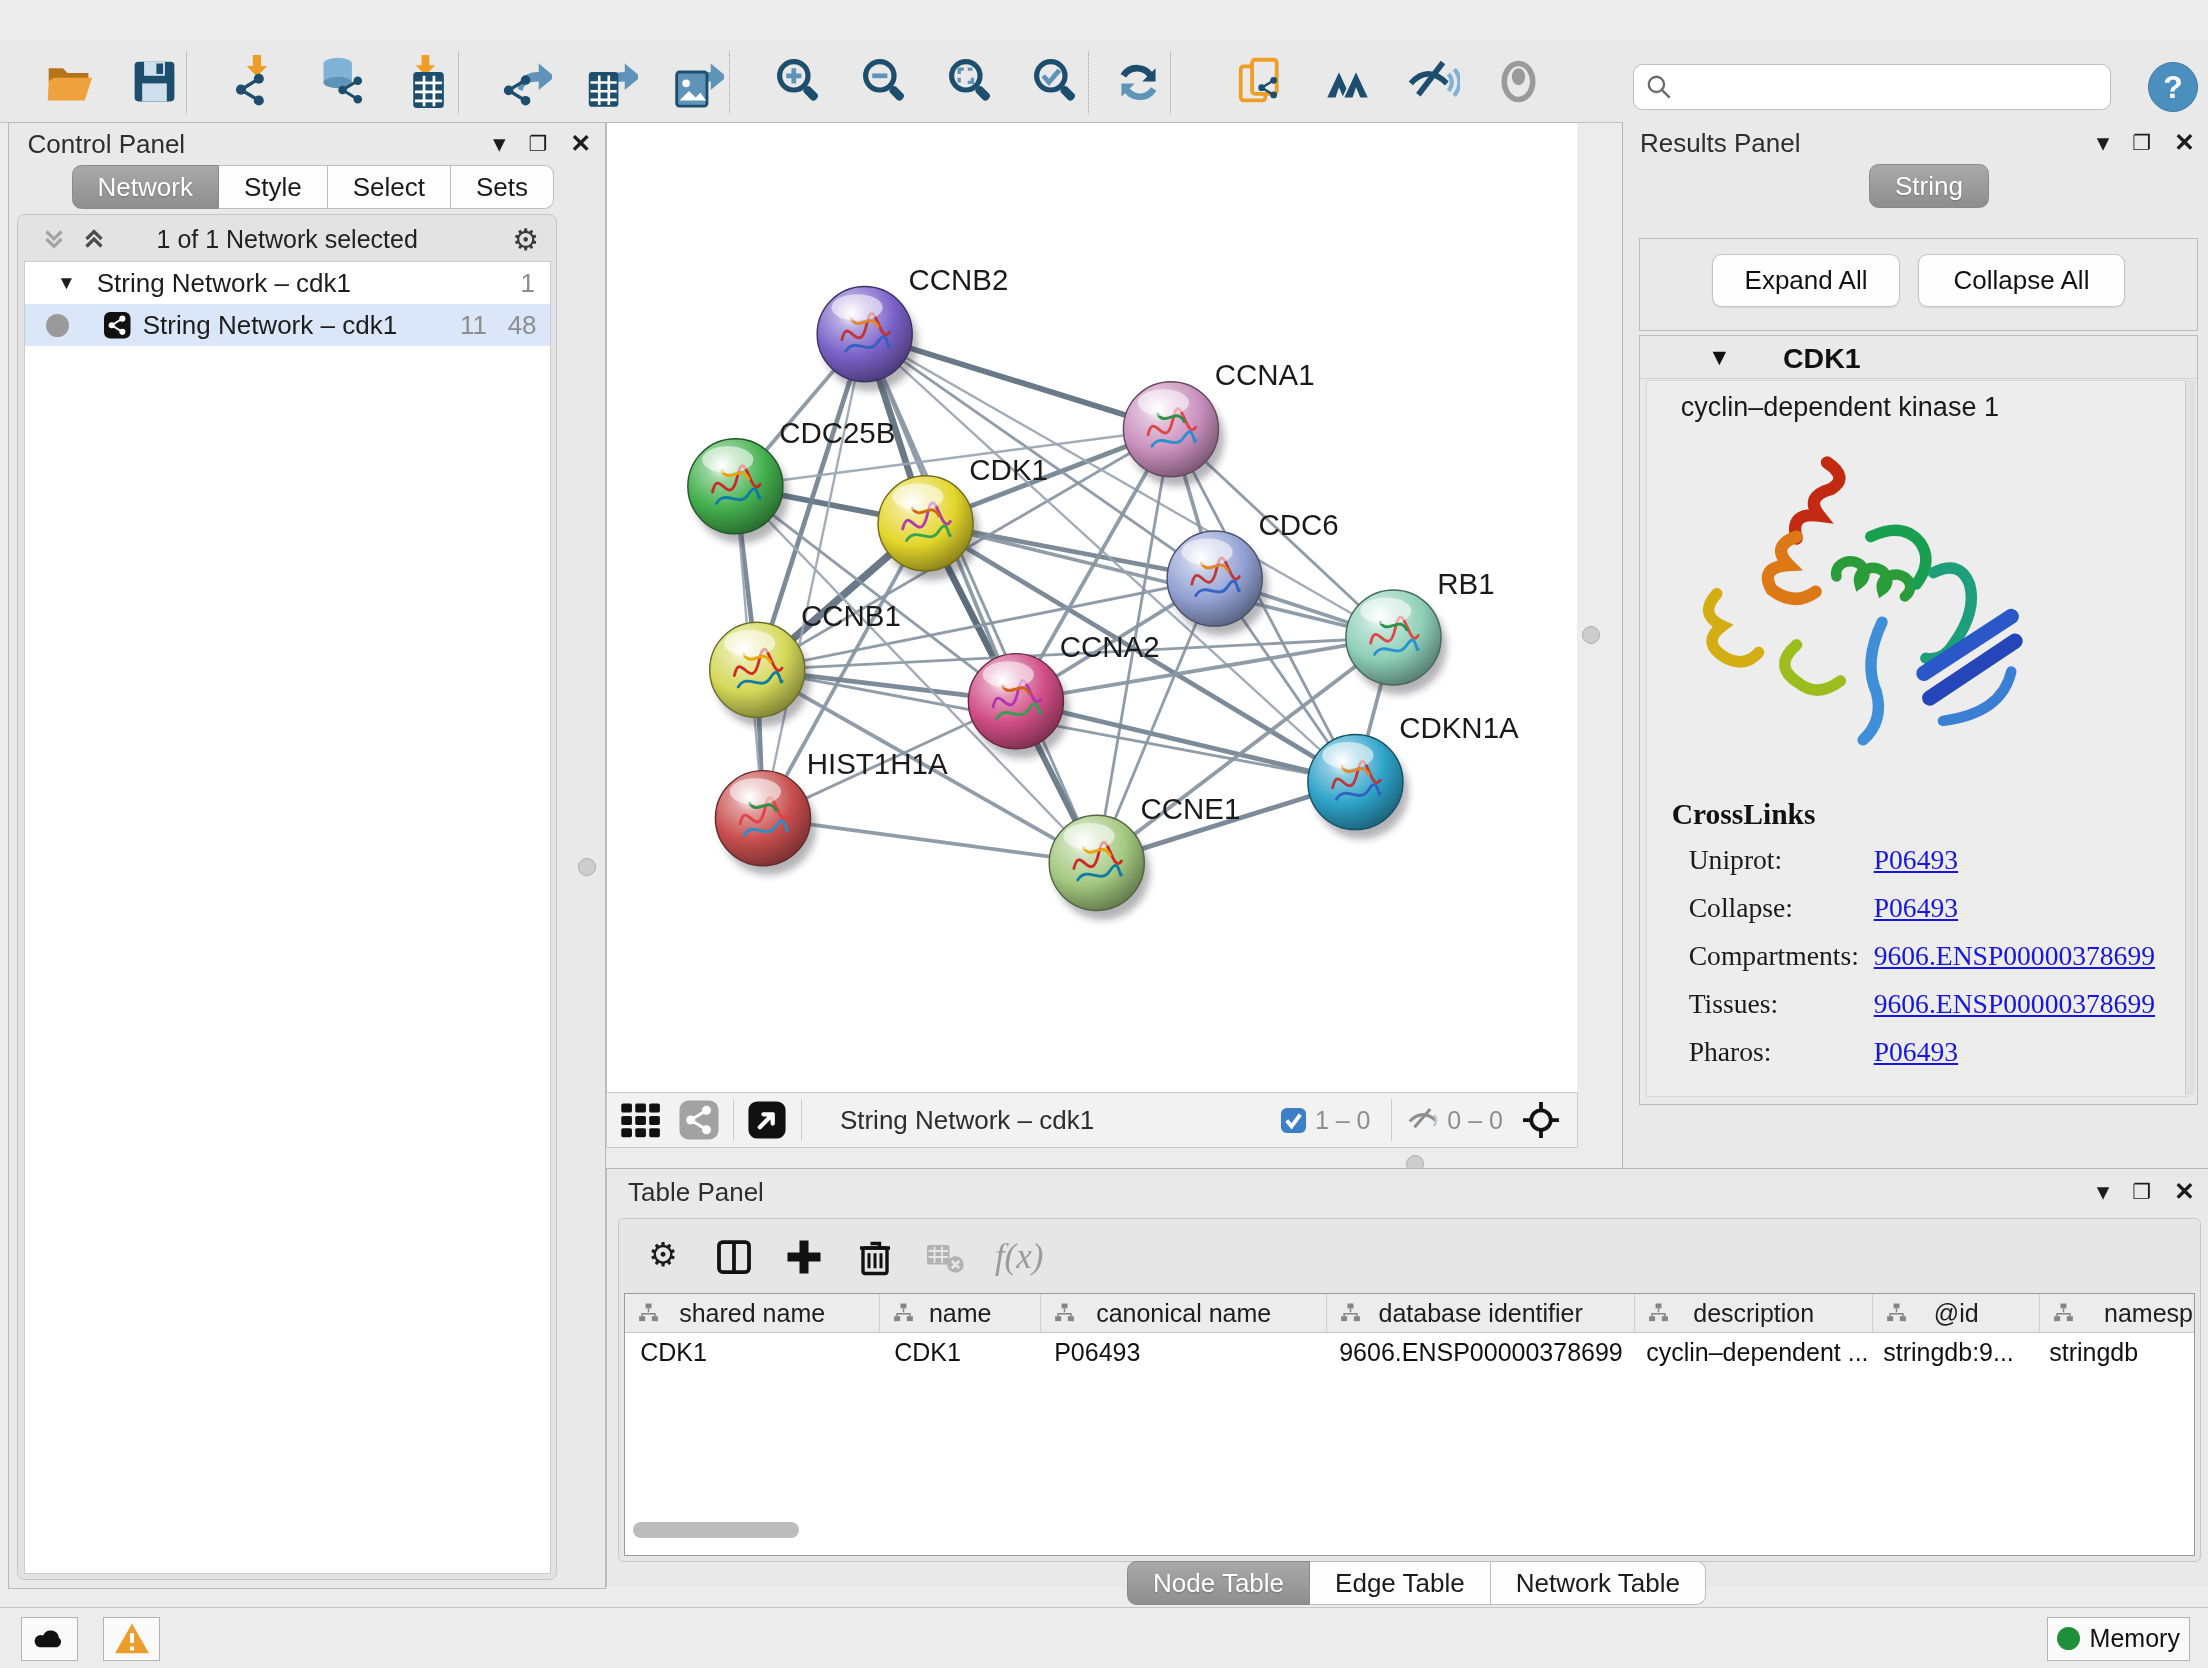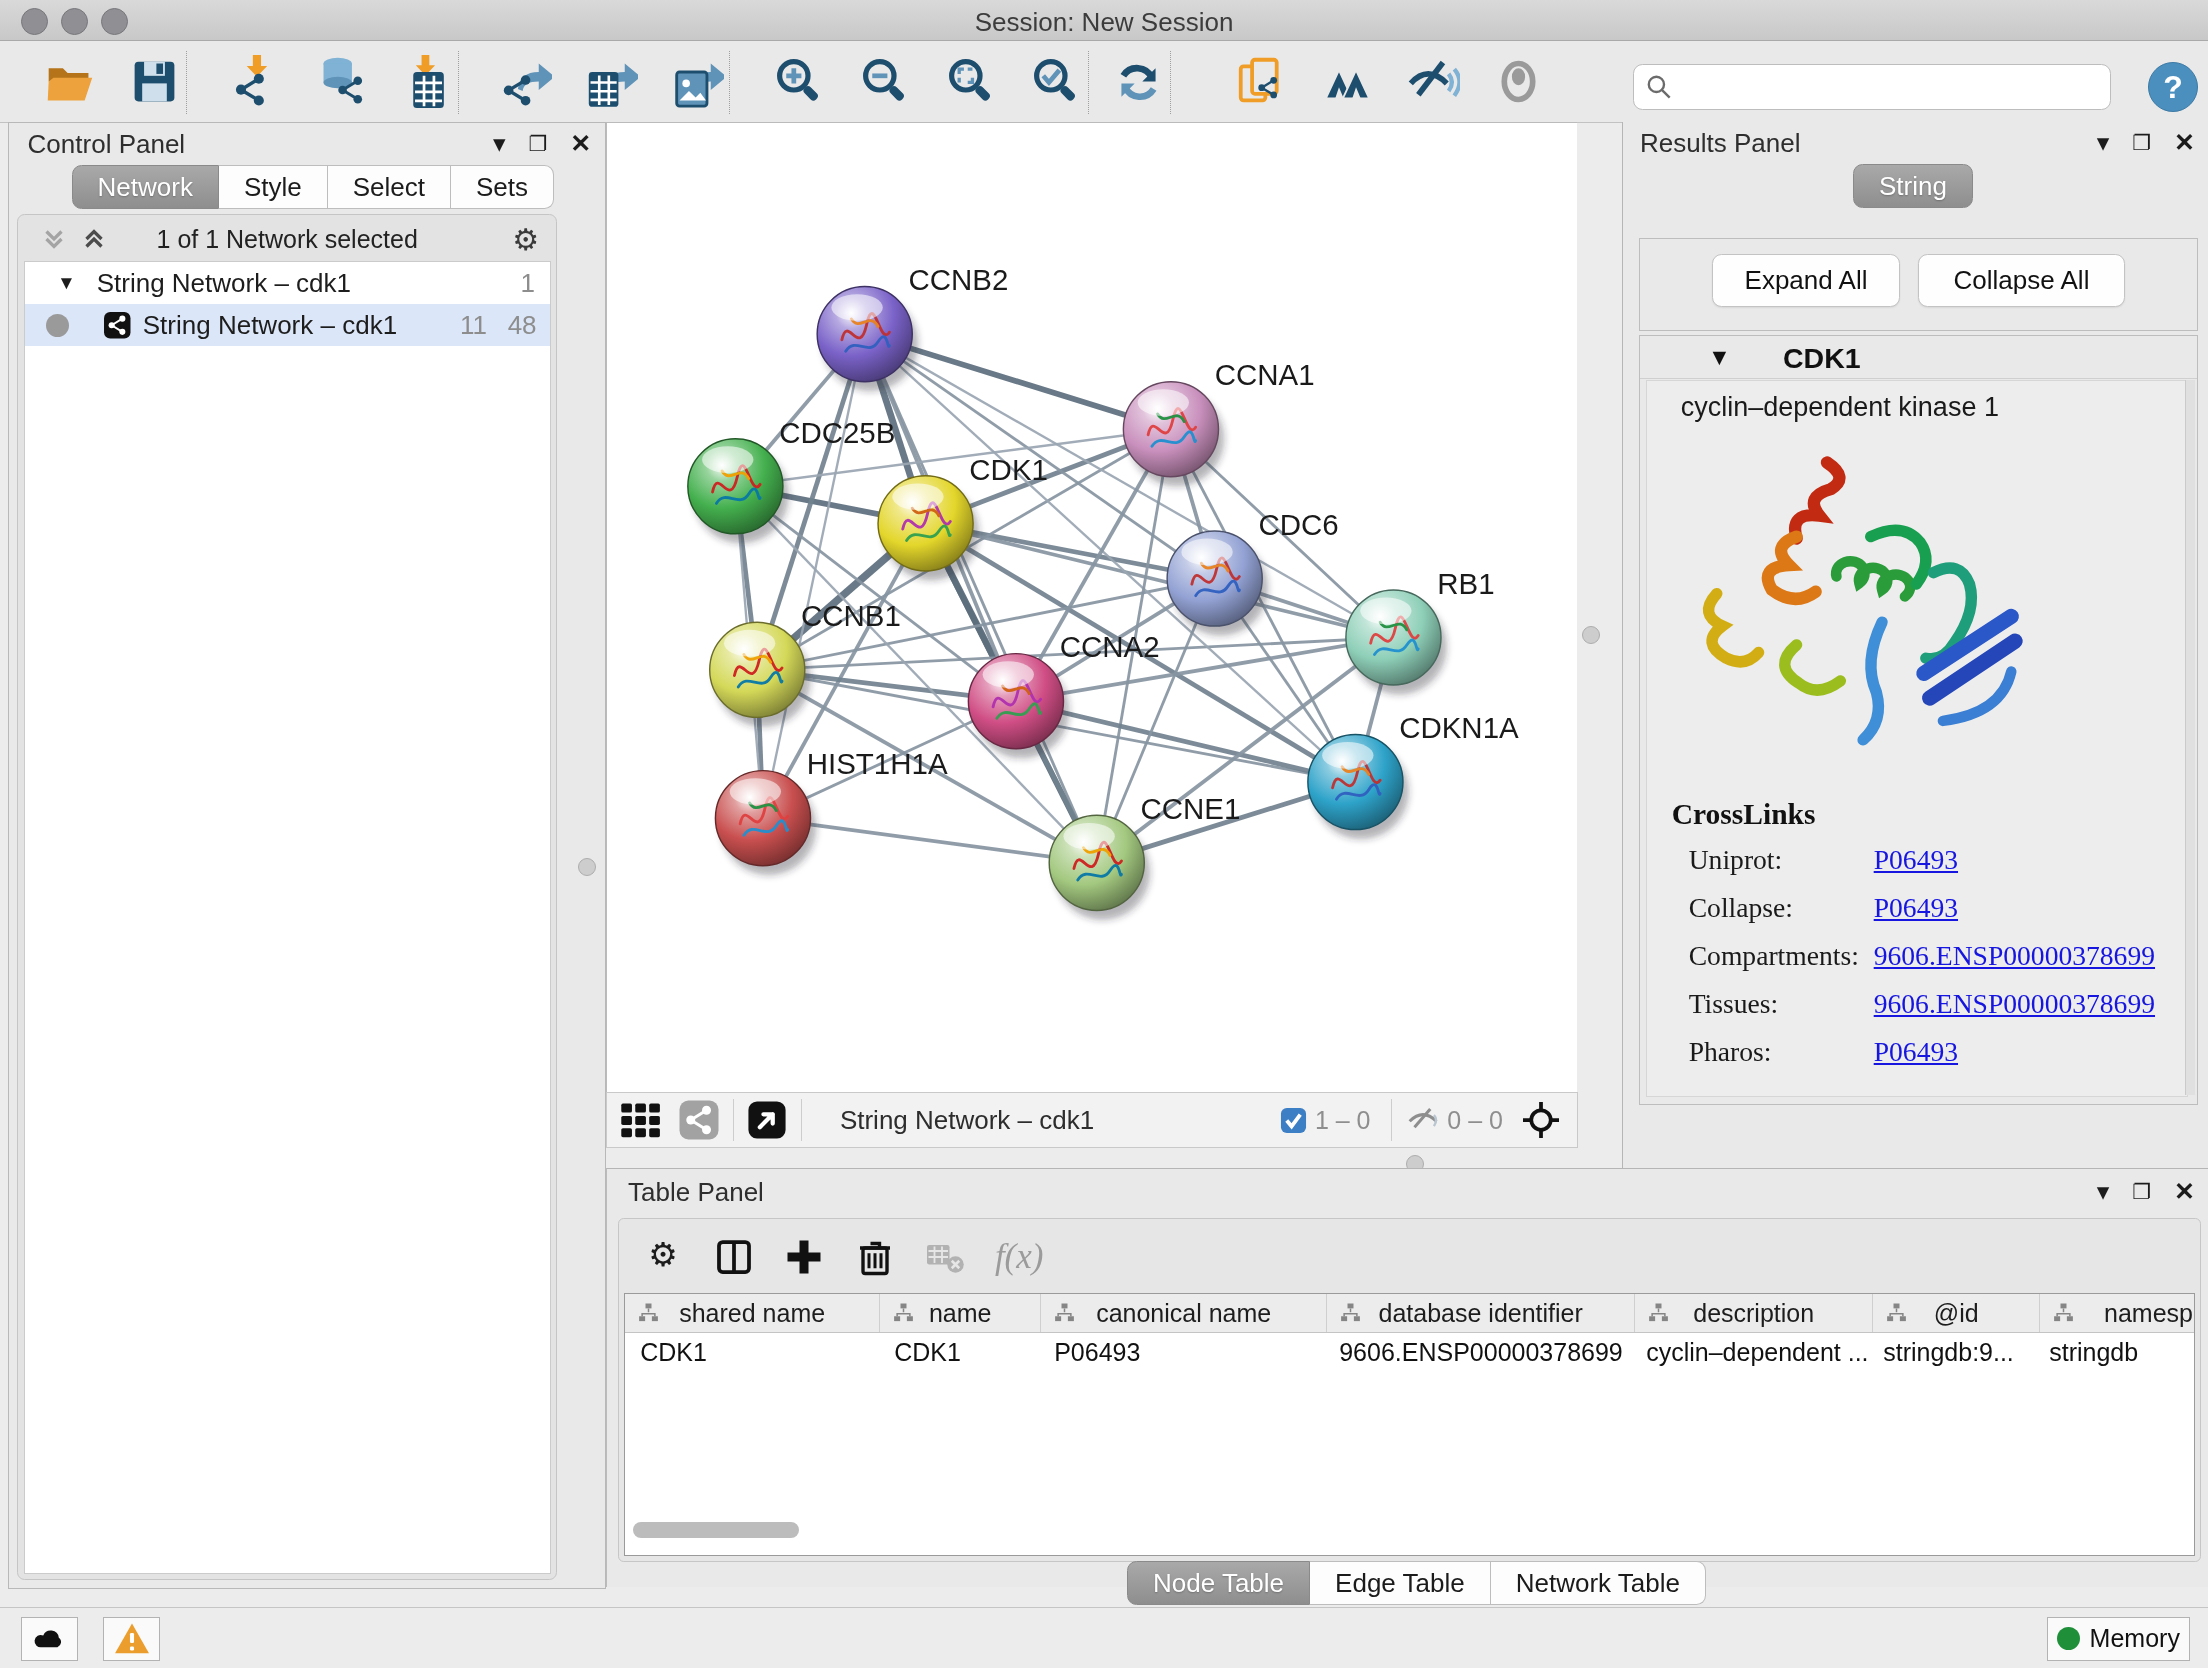--- a/index.html
+++ b/index.html
@@ -24,21 +24,21 @@
             align-items:center;justify-content:center;border:1.9px solid #3d7aa5;}
   
   .panel-title{font-size:26px;color:#2e2e2e;}
   .panel-ctls{position:absolute;display:flex;gap:23px;align-items:center;font-size:25px;color:#1c1c1c;}
   .panel-ctls .glyph{line-height:1;}
   .tabrow{position:absolute;display:flex;height:54px;}
   .tab{height:42px;display:flex;align-items:center;justify-content:center;background:#fdfdfd;
        border:1px solid #bdbdbd;border-left:none;font-size:26px;color:#1b1b1b;padding:0 25px;}
   .tab:first-child{border-left:1px solid #bdbdbd;border-radius:9.5px 0 0 9.5px;}
   .tab:last-child{border-radius:0 9.5px 9.5px 0;}
-  .tab.only{border-radius:9.5px;border-left:1px solid #bdbdbd;}
+  .tab.only{border-radius:9.5px;border-left:1px solid #bdbdbd;margin-left:16px;}
   .tab.selected{background:linear-gradient(#a9a9a9,#8e8e8e);color:#fff;border-color:#8a8a8a;
                 text-shadow:0 1px 1.9px rgba(0,0,0,.25);}
   
   #control-panel{left:7.6px;top:122px;width:559px;height:1465px;background:#e9e9e9;
                  border:1px solid #b8b8b8;padding-left:37px;}
   #cp-inner{position:absolute;left:8.6px;top:91px;width:538px;height:1364px;background:#e3e3e3;
             border:1px solid #c5c5c5;border-radius:7.6px;}
   #cp-statusrow{position:absolute;left:0;top:5.7px;width:100%;height:38px;}
   #cp-status{position:absolute;left:0;right:0;text-align:center;font-size:25px;color:#222;top:4.8px;}
   #cp-list{position:absolute;left:5.7px;top:46px;width:525px;height:1311px;background:#fff;
@@ -105,26 +105,20 @@
   #memory-btn{left:2047px;width:141px;font-size:25px;color:#111;gap:9.5px;}
   .mem-dot{width:23px;height:23px;border-radius:50%;background:#1f8f3a;}
   svg{display:block;}
   text{font-family:"Liberation Sans",sans-serif;}
 </style>
 </head>
 <body>
 
 <div id="app">
 
-  <div id="titlebar" class="abs">
-    <div class="traffic" style="left:21px"></div>
-    <div class="traffic" style="left:61px"></div>
-    <div class="traffic" style="left:101px"></div>
-    <div id="win-title">Session: New Session</div>
-  </div>
 
   <div id="toolbar" class="abs">
     <div id="toolbar-icons">
         <div class="tbtn" style="left:42px">
           <svg width="53" height="53" viewBox="0 0 56 56">
             <path d="M6 14 h15 l5 5 h22 v9 H6 z" fill="#b5741a"></path>
             <path d="M11 24 h41 l-8 24 H5 l1 -20 z" fill="#eda23d"></path>
           </svg>
         </div>
         <div class="tbtn" style="left:127px">

